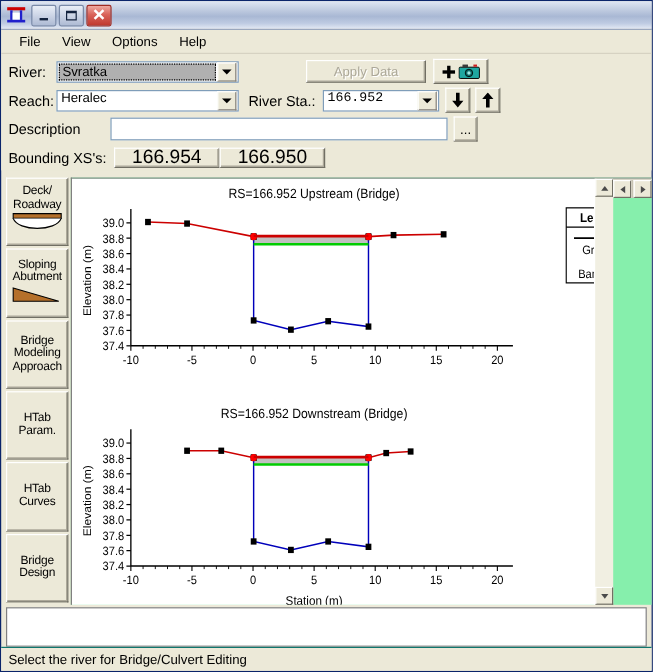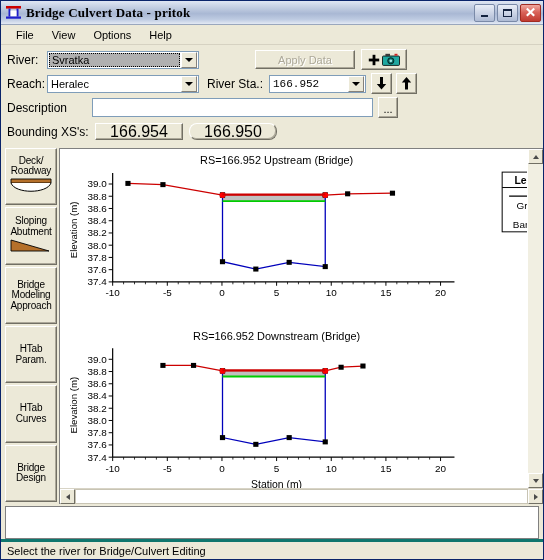--- a/index.html
+++ b/index.html
@@ -52,21 +52,21 @@
   .menu-item{padding:2px 9px;font-size:11px;color:#000;}
   
   .formarea{
     flex:0 0 auto;background:#ece9d8;padding:4px 0 2px 6px;
     box-sizing:border-box;position:relative;height:97px;
   }
   .row{display:flex;align-items:center;height:21px;margin-bottom:3px;}
   .lbl{font-size:12px;color:#000;}
   .combo{
     height:18px;border:1px solid #7f9db9;background:#fff;
-    display:flex;align-items:center;box-sizing:border-box;position:relative;
+    display:flex;box-sizing:border-box;position:relative;
   }
   .combo .cval{
     flex:1 1 auto;padding-left:3px;font-size:11px;white-space:nowrap;overflow:hidden;
   }
   .combo.selected .cval{background:#b0b0b0;border:1px dotted #000;margin:1px;padding-left:2px;}
   .combo .carrow{
     width:16px;height:16px;flex:0 0 16px;margin:0 1px 0 0;
     background:#ece9d8;border:1px solid #fff;border-right-color:#85817a;border-bottom-color:#85817a;
     box-sizing:border-box;display:flex;align-items:center;justify-content:center;
   }
@@ -97,21 +97,21 @@
     border:1px solid #fff;border-right-color:#716f64;border-bottom-color:#716f64;
     box-shadow:inset -1px -1px 0 #aca899;
     display:flex;flex-direction:column;align-items:center;justify-content:center;
     font-size:10px;line-height:10.5px;text-align:center;color:#000;
     box-sizing:border-box;overflow:hidden;padding:1px 0;
   }
   .sbtn .slabel{white-space:pre-line;letter-spacing:-0.2px;}
   .sicon{margin-top:1px;}
   
   .plotwrap{
-    flex:1 1 auto;display:flex;flex-direction:column;min-width:0;margin-left:2px;
+    flex:1 1 auto;display:flex;flex-direction:row;min-width:0;margin-left:2px;
     border:1px solid #808080;border-right:none;border-bottom:none;background:#86efac;
     box-sizing:border-box;
   }
   .plotrow{flex:1 1 auto;display:flex;min-height:0;}
   .plotcanvas{flex:1 1 auto;background:#fff;position:relative;min-width:0;}
   .vscroll{
     width:15px;flex:0 0 15px;background:#f1efe2;border-left:1px solid #fff;
     display:flex;flex-direction:column;justify-content:space-between;
   }
   .sarrow{
@@ -128,41 +128,40 @@
     border-top:1px solid #d8d4c6;
   }
   .hscroll .track{flex:1 1 auto;background:#fff;border:1px solid #c8c4b4;box-sizing:border-box;}
   .bottompane{
     flex:0 0 33px;margin:2px 4px 0 4px;background:#fff;border:1px solid #808080;
     box-sizing:border-box;
   }
   
   .statusbar{
     flex:0 0 20px;display:flex;align-items:center;
-    background:#ece9d8;border-top:3px solid #0f766e;
+    background:#ece9d8;border-top:1px solid #0f766e;
     padding-left:6px;font-size:11px;color:#000;box-sizing:border-box;
   }
   text{font-family:"Liberation Sans", sans-serif;}
 </style>
 </head>
 <body>
 
 <div class="window">
 
   <div class="titlebar">
     <span class="title-icon">
       <svg width="17" height="15" viewBox="0 0 17 15">
         <rect x="1" y="1" width="15" height="2.6" fill="#cc0000"></rect>
         <rect x="3.5" y="3.6" width="2" height="8" fill="#2020cc"></rect>
         <rect x="11.5" y="3.6" width="2" height="8" fill="#2020cc"></rect>
         <rect x="5.5" y="5.5" width="6" height="6" fill="#ffffff"></rect>
         <rect x="1" y="11.5" width="15" height="2.2" fill="#2020cc"></rect>
       </svg>
     </span>
-    <span class="title-text">Bridge Culvert Data - pritok</span>
     <span class="wbtns">
       <span class="wbtn">
           <span class="min-glyph"></span>
         </span>
       <span class="wbtn">
           <span class="max-glyph"></span>
         </span>
       <span class="wbtn close">
         <svg width="11" height="11" viewBox="0 0 11 11">
           <path d="M1.8,1.4 L9.2,8.8 M9.2,1.4 L1.8,8.8" stroke="#fff" stroke-width="2.1" fill="none"></path>
@@ -235,21 +234,21 @@
       <span class="lbl" style="width:85px;">Description</span>
       <span class="txtbox" style="width:281px;">
         <span style="display:block;padding:2px 3px;font-size:11px;"></span>
       </span>
       <span class="btn3d" style="width:20px;height:21px;margin-left:5px;align-items:flex-end;padding-bottom:2px;">...</span>
     </div>
 
     <div class="row" style="margin-bottom:0;">
       <span class="lbl" style="width:88px;">Bounding XS's:</span>
       <span class="xsbtn">166.954</span>
-      <span class="xsbtn" style="margin-left:6px;border-radius:8px;">166.950</span>
+      <span class="xsbtn" style="margin-left:0;">166.950</span>
     </div>
   </div>
 
   <div class="body">
 
     <div class="sidebar">
 
       <div class="sbtn">
         <span class="slabel">Deck/
 Roadway</span>

